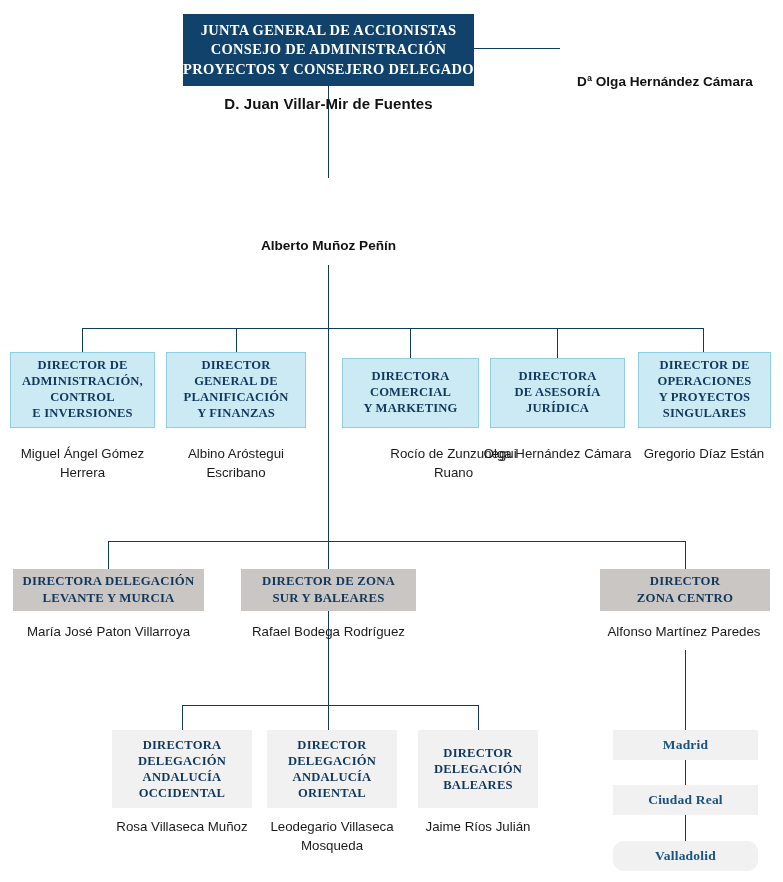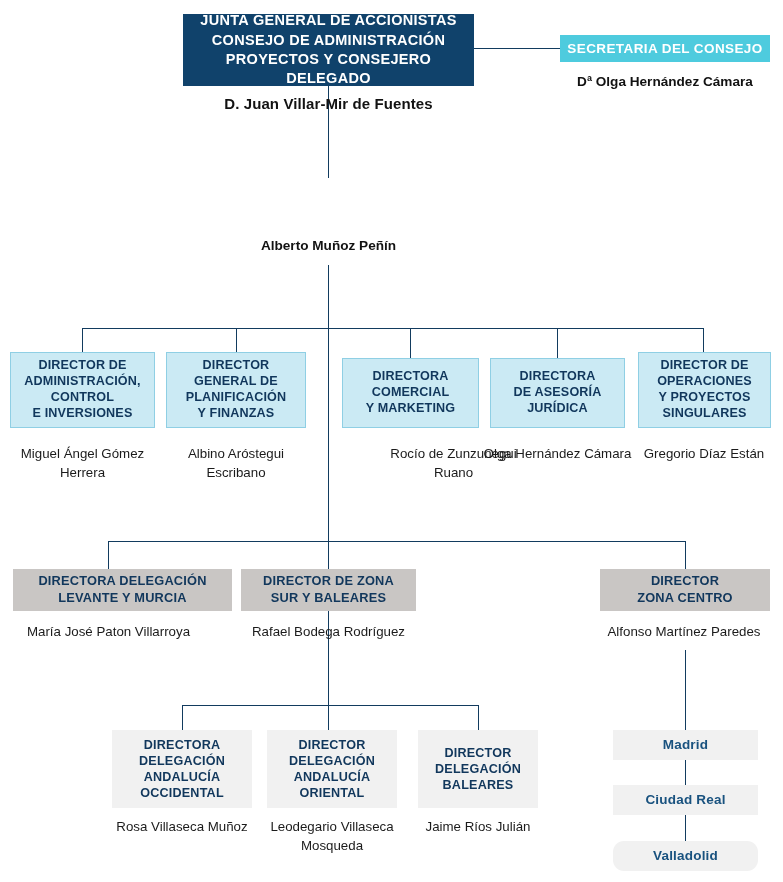--- a/index.html
+++ b/index.html
@@ -32,21 +32,21 @@
     position: absolute;
     box-sizing: border-box;
     display: flex;
     align-items: center;
     justify-content: center;
     text-align: center;
     font-weight: bold;
     letter-spacing: 0.2px;
     line-height: 1.18;
   }
-  .box span { display: block; }
+  .box span { display: block; font-family: Liberation Serif, serif; }
 
   
   .box-root {
     background: #10426b;
     color: #ffffff;
     font-size: 14.5px;
     line-height: 1.33;
     letter-spacing: 0.3px;
   }
   
@@ -150,25 +150,20 @@
     <div>
       <span>JUNTA GENERAL DE ACCIONISTAS</span>
       <span>CONSEJO DE ADMINISTRACIÓN</span>
       <span>PROYECTOS Y CONSEJERO DELEGADO</span>
     </div>
   </div>
   <div class="person person-bold" style="left:183px; top:93px; width:291px;">
     <span>D. Juan Villar-Mir de Fuentes</span>
   </div>
 
-  <div class="box box-cyan" style="left:560px; top:35px; width:210px; height:27px;">
-    <div>
-      <span>SECRETARIA DEL CONSEJO</span>
-    </div>
-  </div>
   <div class="person person-bold-sm" style="left:560px; top:72px; width:210px;">
     <span>Dª Olga Hernández Cámara</span>
   </div>
 
   <div class="person person-bold-sm" style="left:183px; top:236px; width:291px;">
     <span>Alberto Muñoz Peñín</span>
   </div>
 
   <div class="box box-lblue" style="left:10px; top:352px; width:145px; height:76px;">
     <div>
@@ -226,21 +221,21 @@
       <span>OPERACIONES</span>
       <span>Y PROYECTOS</span>
       <span>SINGULARES</span>
     </div>
   </div>
   <div class="person" style="left:628px; top:445px; width:152px;">
     <span>Gregorio Díaz</span>
     <span>Están</span>
   </div>
 
-  <div class="box box-gray" style="left:13px; top:569px; width:219px; height:42px;">
+  <div class="box box-gray" style="left:13px; top:569px; width:191px; height:42px;">
     <div>
       <span>DIRECTORA DELEGACIÓN</span>
       <span>LEVANTE Y MURCIA</span>
     </div>
   </div>
   <div class="person" style="left:5px; top:623px; width:207px;text-align:center;">
     <span>María José Paton Villarroya</span>
   </div>
 
   <div class="box box-gray" style="left:241px; top:569px; width:175px; height:42px;">

